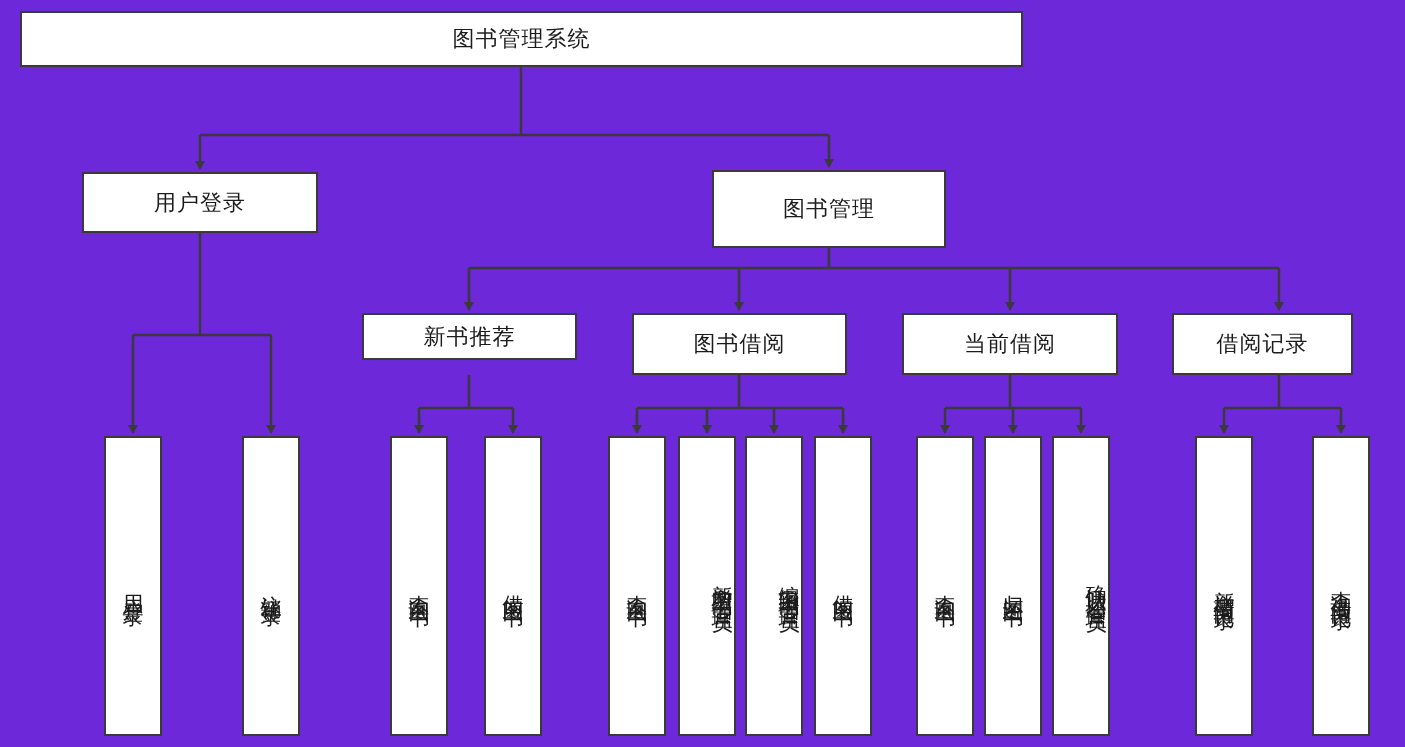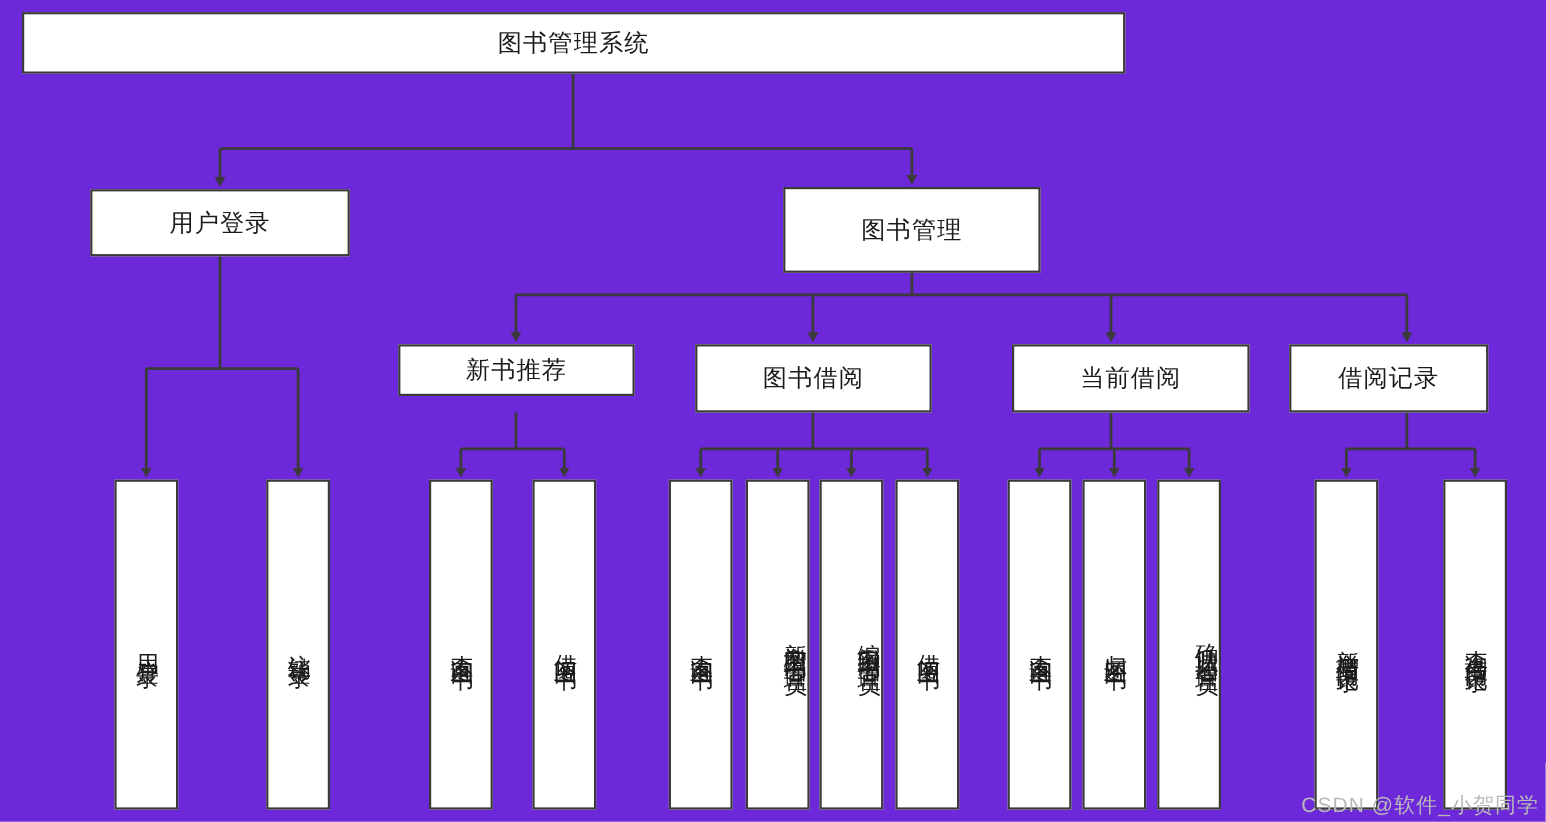--- a/index.html
+++ b/index.html
@@ -65,31 +65,30 @@
         <line x1="1341" y1="408" x2="1341" y2="426" marker-end="url(#arrow)"></line>
       </g>
   </svg>
 
   <div id="nodes">
       <div class="node h" style="left: 20px; top: 11px; width: 1003px; height: 56px;">图书管理系统</div>
       <div class="node h" style="left: 82px; top: 172px; width: 236px; height: 61px;">用户登录</div>
       <div class="node h" style="left: 712px; top: 170px; width: 234px; height: 78px;">图书管理</div>
       <div class="node h" style="left: 362px; top: 313px; width: 215px; height: 47px;">新书推荐</div>
       <div class="node h" style="left: 632px; top: 313px; width: 215px; height: 62px; text-align: center;">图书借阅</div>
-      <div class="node h" style="left: 902px; top: 313px; width: 216px; height: 62px; margin-left: 18px;">当前借阅</div>
+      <div class="node h" style="left: 902px; top: 313px; width: 216px; height: 62px;">当前借阅</div>
       <div class="node h" style="left: 1172px; top: 313px; width: 181px; height: 62px;">借阅记录</div>
       <div class="node v mid" style="left: 104px; top: 436px; width: 58px; height: 300px;">用户登录</div>
       <div class="node v mid" style="left: 242px; top: 436px; width: 58px; height: 300px;">注销登录</div>
       <div class="node v mid" style="left: 390px; top: 436px; width: 58px; height: 300px;">查询图书</div>
       <div class="node v mid" style="left: 484px; top: 436px; width: 58px; height: 300px;">借阅图书</div>
       <div class="node v mid" style="left: 608px; top: 436px; width: 58px; height: 300px;">查询图书</div>
       <div class="node v top" style="left: 678px; top: 436px; width: 58px; height: 300px;">新增图书（管理员）</div>
       <div class="node v top" style="left: 745px; top: 436px; width: 58px; height: 300px;">编辑图书（管理员）</div>
       <div class="node v mid" style="left: 814px; top: 436px; width: 58px; height: 300px;">借阅图书</div>
       <div class="node v mid" style="left: 916px; top: 436px; width: 58px; height: 300px;">查询图书</div>
       <div class="node v mid" style="left: 984px; top: 436px; width: 58px; height: 300px;">归还图书</div>
       <div class="node v top" style="left: 1052px; top: 436px; width: 58px; height: 300px;">确认归还（管理员）</div>
       <div class="node v mid" style="left: 1195px; top: 436px; width: 58px; height: 300px;">新增借阅记录</div>
       <div class="node v mid" style="left: 1312px; top: 436px; width: 58px; height: 300px;">查询借阅记录</div>
     </div>
 
-  <div class="wm">CSDN @软件_小贺同学</div>
 </div>
 
 </body></html>

